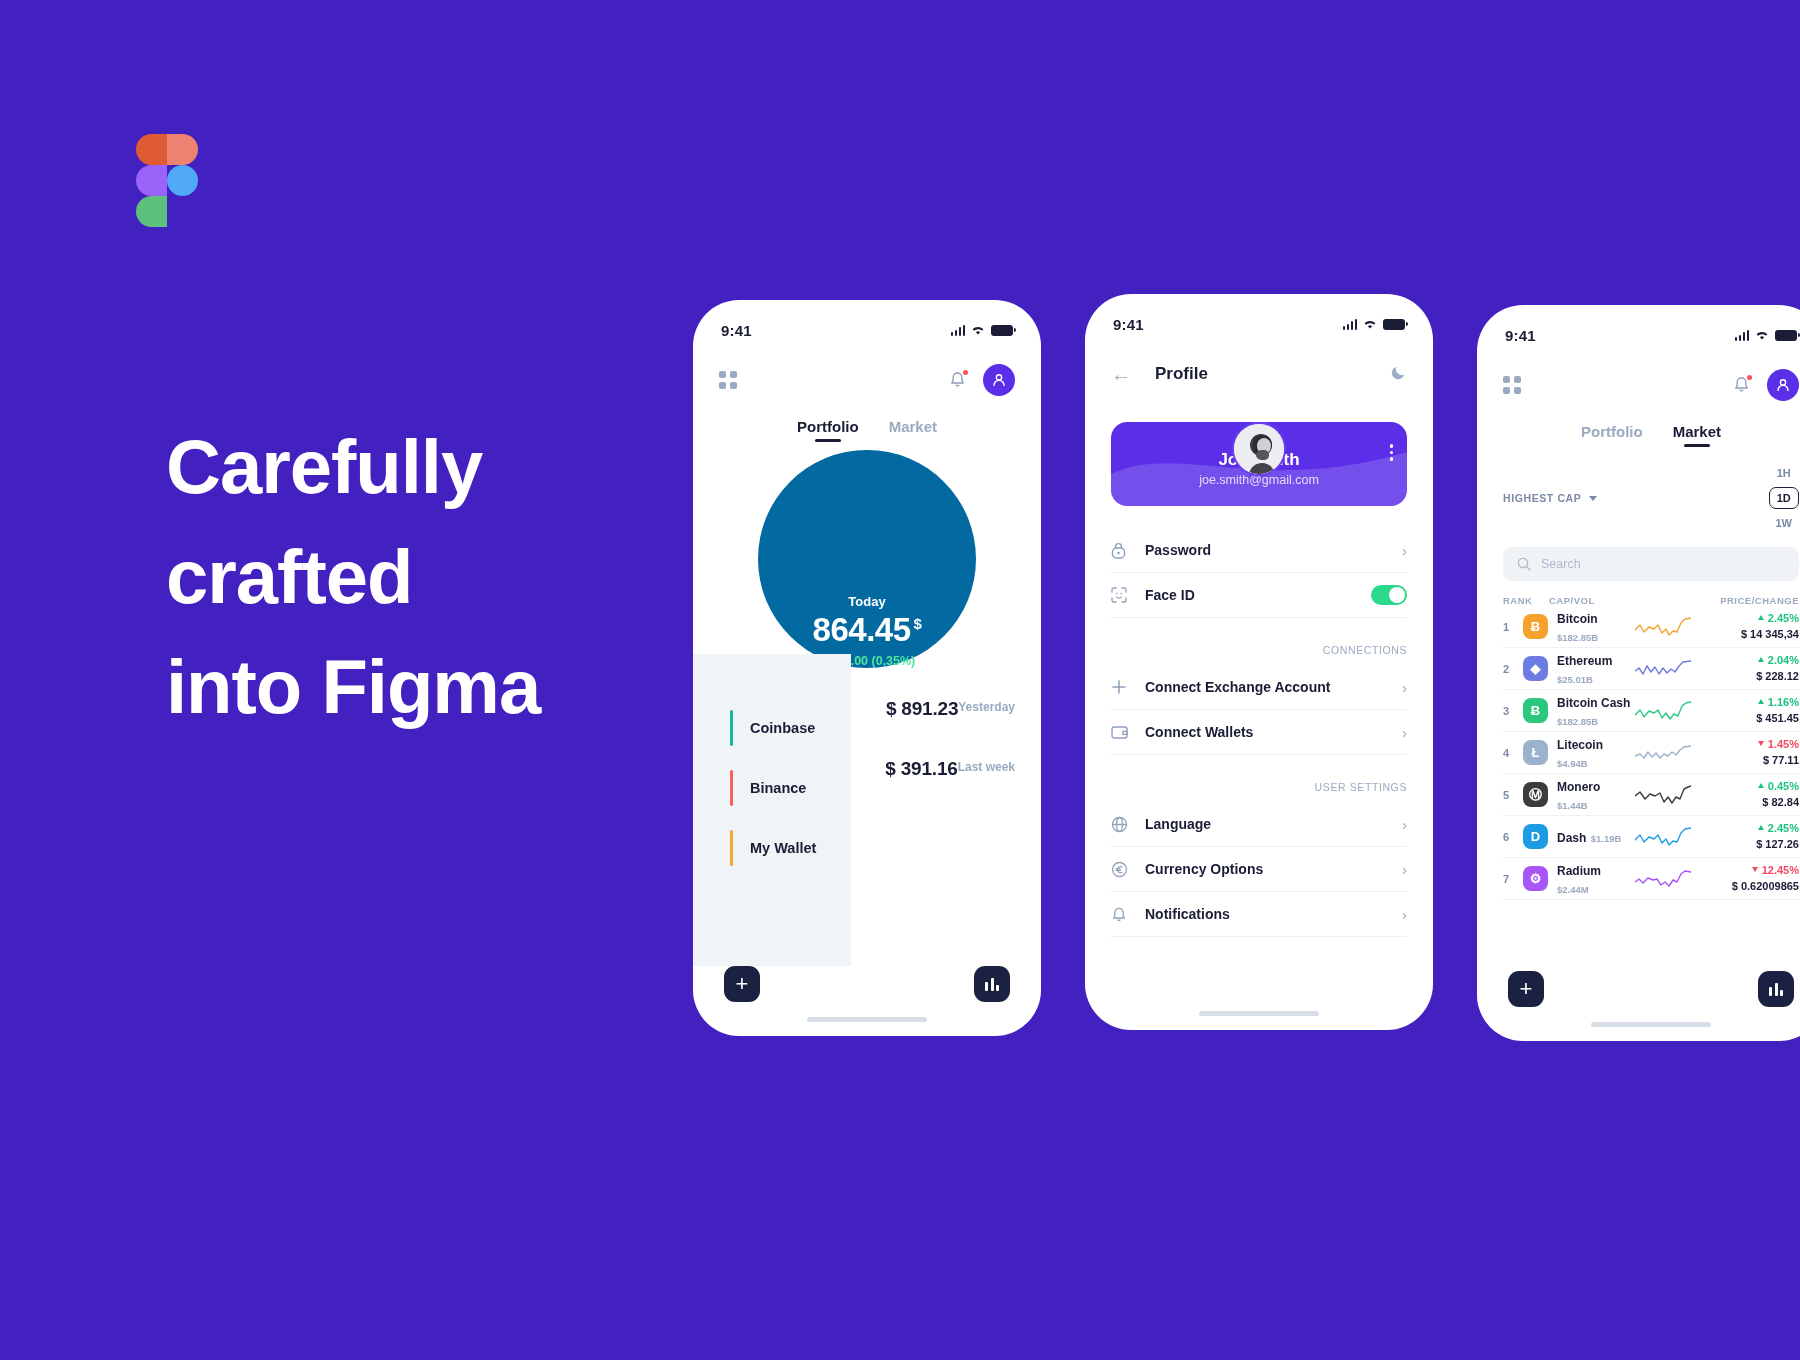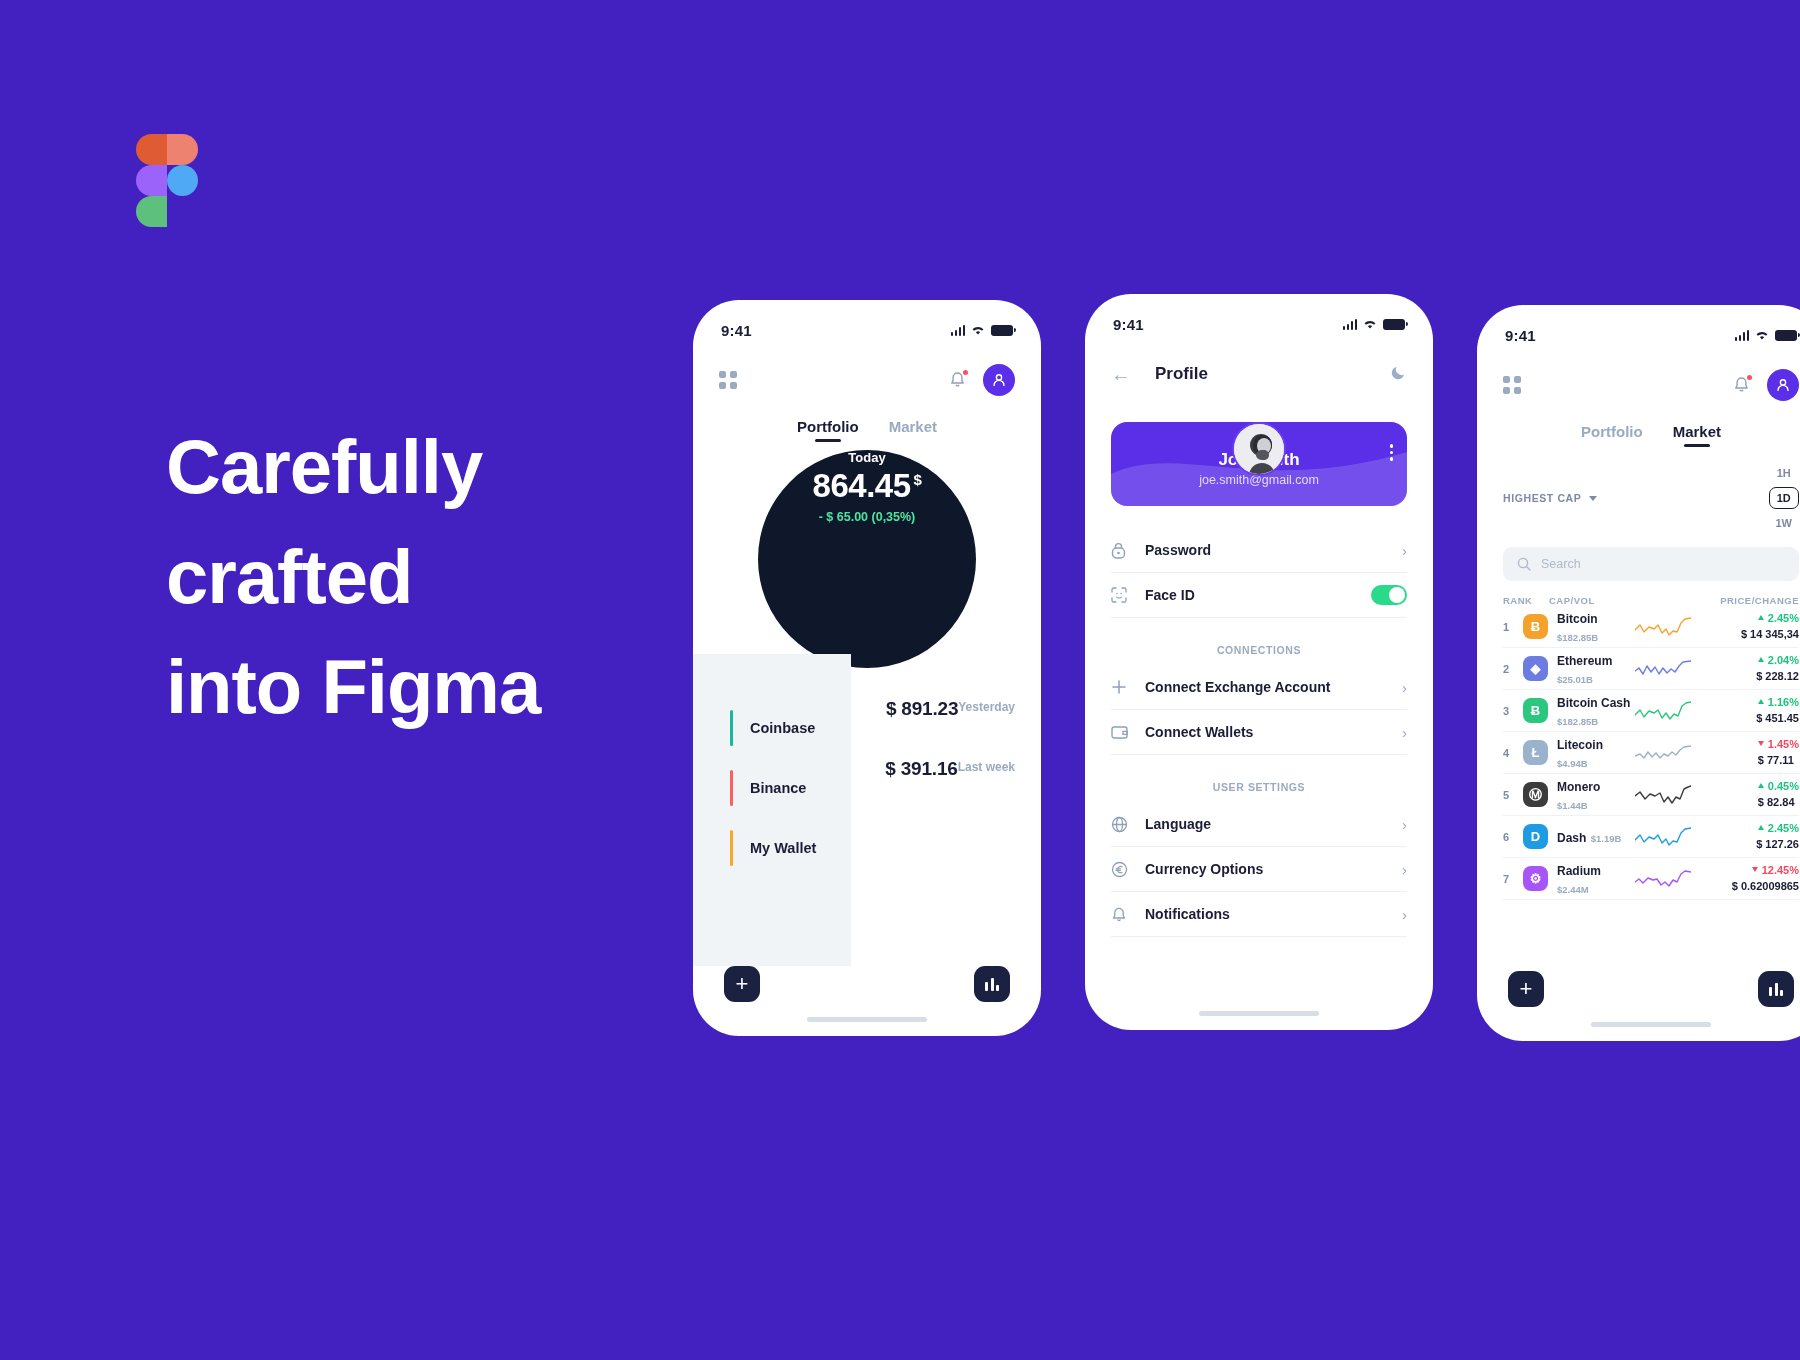--- a/index.html
+++ b/index.html
@@ -68,22 +68,22 @@
   .tabs { display:flex; justify-content:center; gap:30px; margin-top:18px; }
   .tab { font-size:15px; font-weight:bold; color:#9AAAC0; padding-bottom:7px; position:relative;text-align:center; }
   .tab.active { color:#1B1D36; }
   .tab.active::after { content:""; position:absolute; left:50%; transform:translateX(-50%); bottom:0; width:26px; height:3px; background:#1B1D36; border-radius:2px; }
 
   
   .circle-wrap { position:relative; height:238px; }
   .big-circle {
     position:absolute; left:50%; transform:translateX(-50%); top:8px;
     width: 218px; height:218px; border-radius:50%;
-    background:#0f172a; color:#fff; display:flex; flex-direction:column;
-    align-items:center; justify-content:flex-start;
+    background:#0369a1; color:#fff; display:flex; flex-direction:column;
+    align-items:center; justify-content:flex-end;
   }
   .bc-today { font-size:13px; font-weight:bold; margin-bottom:2px; }
   .bc-amount { font-size:33px; font-weight:bold; letter-spacing:-0.5px; }
   .bc-amount sup { font-size:15px; vertical-align:super; margin-left:3px; }
   .bc-delta { font-size:12.5px; font-weight:bold; color:#4CE6A0; margin-top:5px; }
 
   
   .assets { position:relative; display:flex; margin-top:-26px; }
   .assets-left { width:158px; background:#F0F4F6; padding-top:44px; padding-bottom:88px; }
   .assets-right { flex:1; padding-top:44px; padding-right:26px; }
@@ -123,21 +123,21 @@
   .pc-photo {
     position:absolute; left:50%; transform:translateX(-50%); top:0;
     width:54px; height:54px; border-radius:50%;
     border:2.5px solid #6A3DF0; background:#DEDEE4; z-index:4; overflow:hidden;
   }
 
   .srow { display:flex; align-items:center; height:45px; margin:0 26px; border-bottom:1px solid #EDF0F3; }
   .srow .ico { width:26px; display:flex; align-items:center; color:#8FA0BA; }
   .srow .lbl { font-size:14px; font-weight:bold; color:#1B1D36; margin-left:8px; }
   .srow .chev { margin-left:auto; color:#9AAAC0; font-size:15px; }
-  .section-label { text-align:center; font-size:10.5px; font-weight:bold; letter-spacing:0.6px; color:#9AAAC0; margin:26px 26px 9px 26px; }
+  .section-label { text-align:right; font-size:10.5px; font-weight:normal; letter-spacing:0.6px; color:#9AAAC0; margin:26px 26px 9px 26px; }
   .toggle { margin-left:auto; width:36px; height:20px; border-radius:11px; background:#2BD98A; position:relative; }
   .toggle::after { content:""; position:absolute; right:2px; top:2px; width:16px; height:16px; border-radius:50%; background:#fff; }
 
   
   .filterbar { display:flex; align-items:center; justify-content:space-between; padding: 16px 26px 0 26px; }
   .hcap { font-size:10.5px; font-weight:bold; letter-spacing:0.6px; color:#7C8AA6; display:flex; align-items:center; gap:8px; }
   .caret { width:0;height:0;border-left:4px solid transparent;border-right:4px solid transparent;border-top:5px solid #7C8AA6; }
   .ranges { display:flex; align-items:center; gap:4px;flex-direction:column; }
   .range { font-size:11px; font-weight:bold; color:#7C8AA6; padding:4px 7px; border-radius:7px; }
   .range.active { color:#1B1D36; border:1.5px solid #1B1D36; }
@@ -145,21 +145,21 @@
   .searchbox .ph { font-size:12.5px; color:#AEBACB; }
   .colhdr { display:flex; margin:14px 26px 0 26px; font-size:9.5px; font-weight:bold; letter-spacing:0.5px; color:#9AAAC0;gap:20px; }
   .ch-rank { width:26px; } .ch-cap { flex:1; } .ch-price { text-align:right; }
   .crow { display:flex; align-items:center; margin:0 26px; height:42px; border-bottom:1px solid #EFF2F5; }
   .c-rank { width:20px; font-size:11px; font-weight:bold; color:#7C8AA6; }
   .c-icon { width:25px; height:25px; border-radius:8px; display:flex; align-items:center; justify-content:center; color:#fff; font-size:13px; font-weight:bold; flex:none; }
   .c-names { margin-left:9px; width:78px; }
   .c-name { font-size:12px; font-weight:bold; color:#1B1D36; white-space:nowrap; }
   .c-cap { font-size:9.5px; font-weight:bold; color:#9AAAC0; margin-top:1px; }
   .c-spark { width:56px; flex:none; }
-  .c-right { margin-left:auto; }
+  .c-right { margin-left:auto; text-align:right; }
   .c-chg { font-size:11px; font-weight:bold; display:flex; align-items:center; justify-content:flex-end; gap:4px; }
   .tri-up { width:0;height:0;border-left:3.5px solid transparent;border-right:3.5px solid transparent;border-bottom:5px solid #1BC47D; }
   .tri-dn { width:0;height:0;border-left:3.5px solid transparent;border-right:3.5px solid transparent;border-top:5px solid #F6475F; }
   .c-price { font-size:11px; font-weight:bold; color:#1B1D36; margin-top:2px; white-space:nowrap; }
 </style>
 </head>
 <body>
 
 <div class="figma-logo">
   <div class="fl fl-tl"></div>

